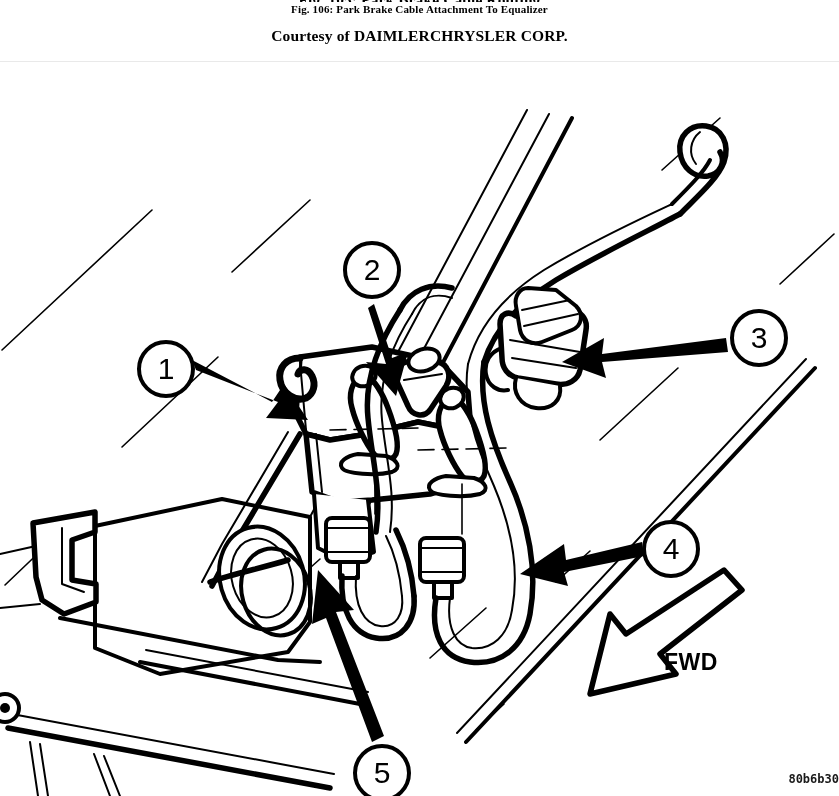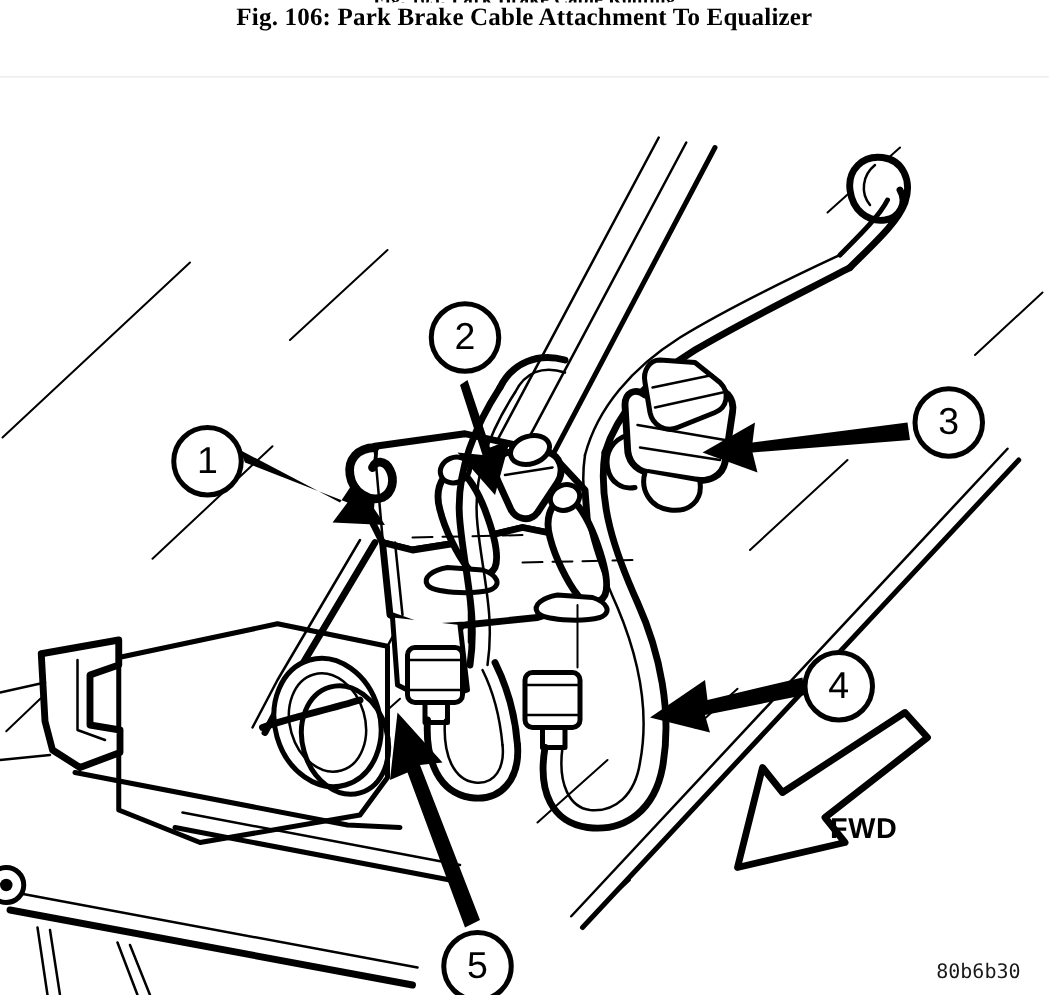--- a/index.html
+++ b/index.html
@@ -48,21 +48,21 @@
     letter-spacing: 0.1px;
     white-space: nowrap;
   }
   .caption-line1 {
     position: absolute;
     left: 0;
     top: 3px;
     width: 839px;
     font-family: "Liberation Serif", serif;
     font-weight: bold;
-    font-size: 20px;
+    font-size: 11px;
     color: #000000;
     letter-spacing: 0.15px;
     white-space: nowrap;
   }
   .caption-line2 {
     position: absolute;
     left: 0;
     top: 27px;
     width: 839px;
     font-family: "Liberation Serif", serif;
@@ -93,28 +93,28 @@
   #figure svg {
     display: block;
   }
 
   
   .watermark {
     position: absolute;
     right: 0px;
     bottom: 10px;
     font-family: "DejaVu Sans Mono", monospace;
-    font-size: 16px;
-    font-weight: normal;
+    font-size: 12px;
+    font-weight: bold;
     color: #1a1a1a;
     letter-spacing: 0px;
     white-space: nowrap;
     overflow: hidden;
     width: 90px;
-    text-align: left;
+    text-align: right;
     padding-left: 8px;
   }
 
   
   .fwd-label {
     position: absolute;
     left: 664px;
     top: 649px;
     font-family: "Liberation Sans", sans-serif;
     font-weight: bold;
@@ -136,20 +136,21 @@
   }
 </style>
 </head>
 <body>
 
 <div id="page">
 
   <div class="caption-block">
     <div class="caption-clipped">Fig. 105: Park Brake Cable Routing</div>
     <div class="caption-line1">Fig. 106: Park Brake Cable Attachment To Equalizer</div>
+    <div class="caption-line2">Courtesy of DAIMLERCHRYSLER CORP.</div>
     <div class="caption-rule"></div>
   </div>
 
   <div id="figure">
     <svg width="839" height="734" viewBox="0 0 839 734" xmlns="http://www.w3.org/2000/svg">
 
       <defs>
         <style>
           .ln   { fill:none; stroke:#000; stroke-linecap:round; stroke-linejoin:round; }
           .thin { stroke-width:2; }

